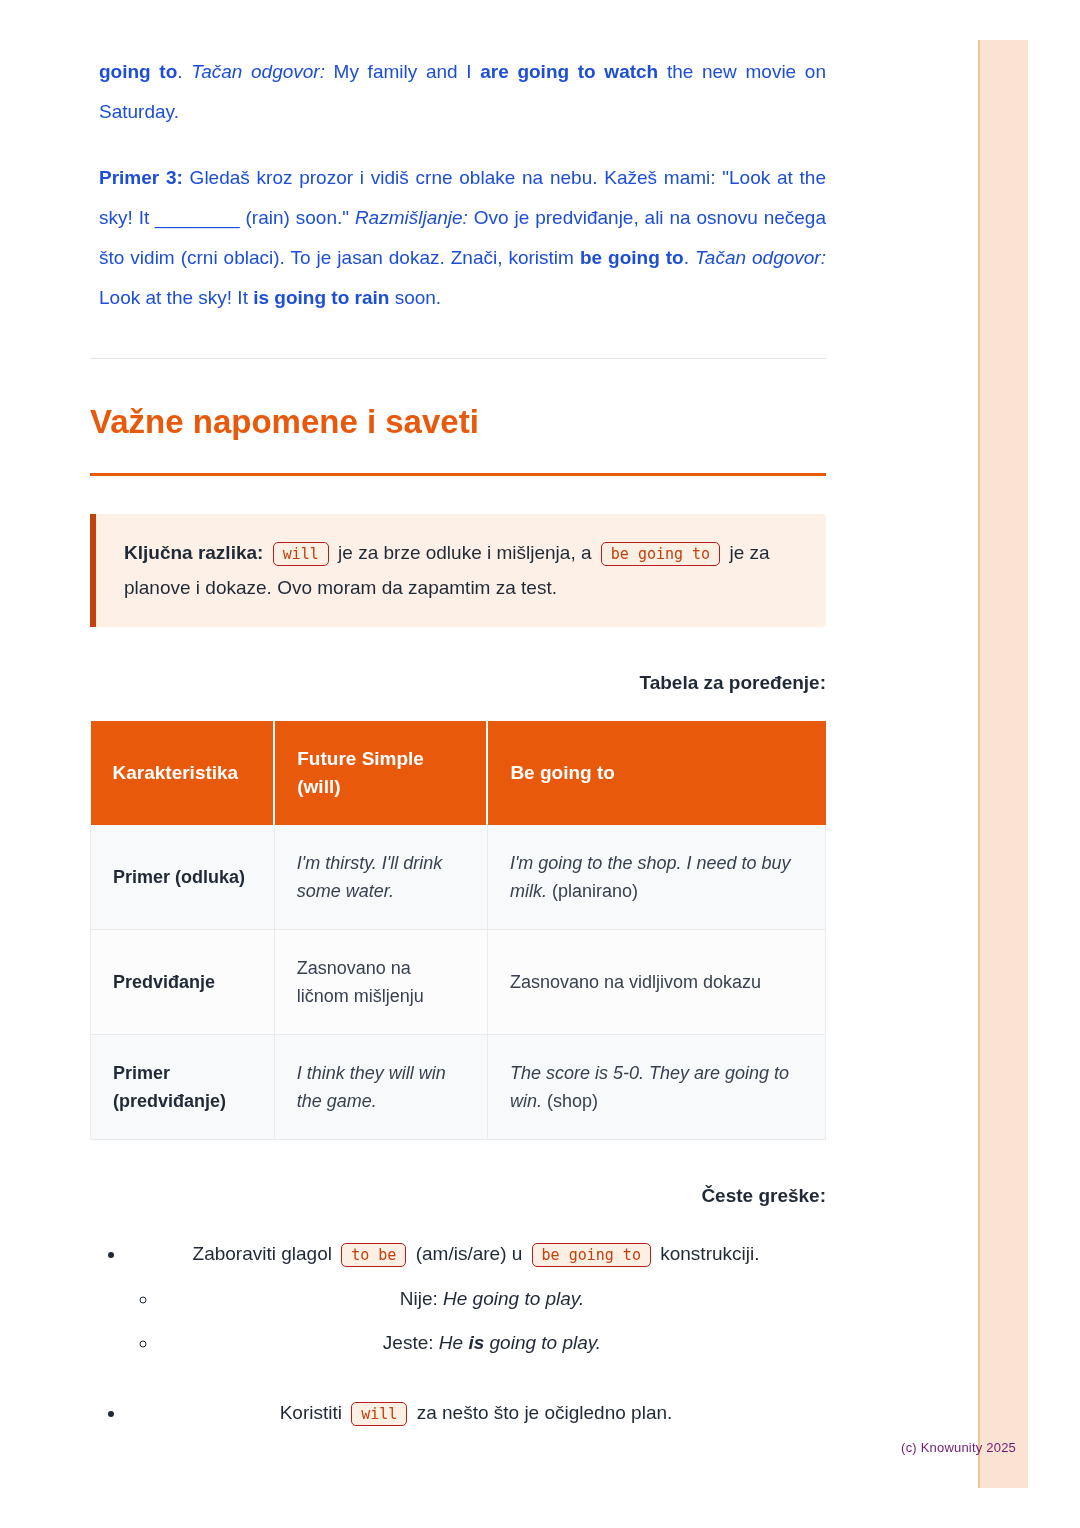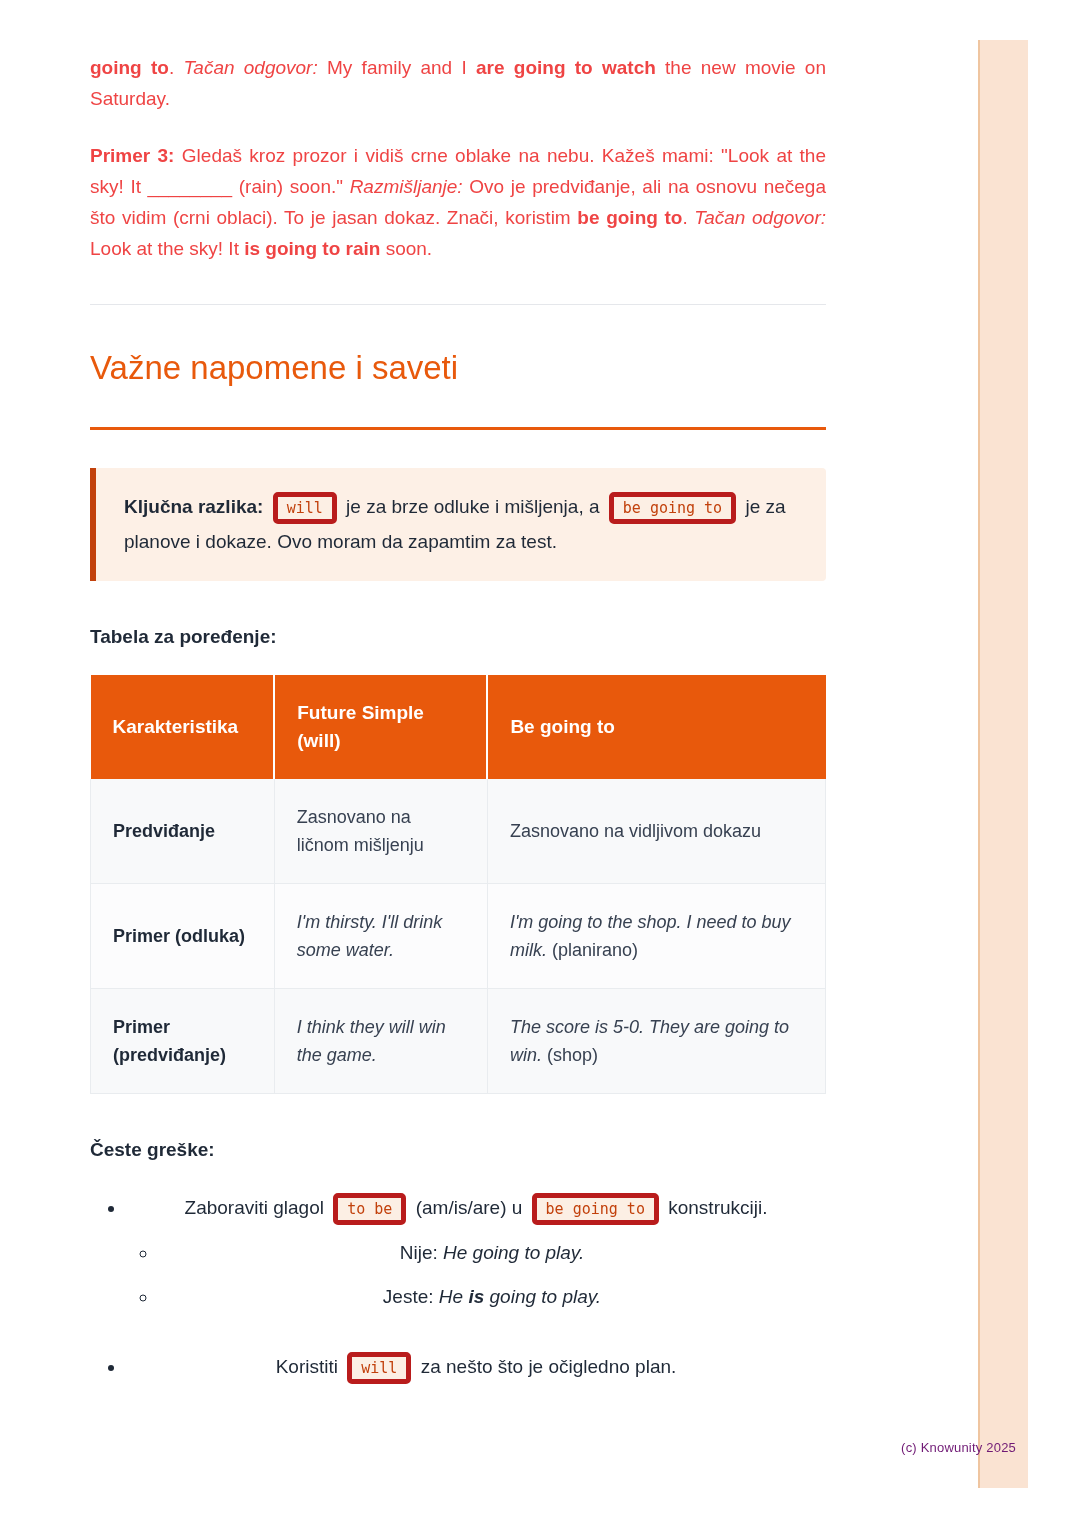--- a/index.html
+++ b/index.html
@@ -19,46 +19,47 @@
   .watermark {
     position: absolute; top: 1440px; right: 64px;
     font-size: 13px; color: #701a75; z-index: 3;
     letter-spacing: 0.2px;
   }
   .content {
     position: absolute; left: 90px; top: 0;
     width: 736px; padding-top: 52px; z-index: 2;
   }
   p.para {
-    font-size: 19px; line-height: 31px;
+    font-size: 19px; line-height: 40px;
     text-align: justify; margin-bottom: 26px;
-    color: #ef4444;
+    color: #1d4ed8;
+    margin-left: 9px;
   }
   hr.divider {
     border: none; border-top: 1px solid #E5E7EB;
     margin-top: 40px;
   }
   h1.heading {
     margin-top: 42px;
-    font-size: 33px; line-height: 42px; font-weight: 400;
+    font-size: 33px; line-height: 42px; font-weight: 700;
     color: var(--accent, #E8590C);
-    padding-bottom: 38px;
+    padding-bottom: 30px;
     border-bottom: 3px solid var(--accent, #E8590C);
   }
   .callout {
     margin-top: 38px;
     background: var(--callout-bg, #FDF0E6);
     border-left: 6px solid var(--callout-border, #C2410C);
     border-radius: 0 4px 4px 0;
     padding: 22px 28px;
   }
   .callout-text { font-size: 19px; line-height: 34px; }
   .label {
     margin-top: 44px;
-    font-size: 19px; line-height: 24px; font-weight: 700;
+    font-size: 19px; line-height: 24px; font-weight: 700; text-align: right;
   }
   table.compare-table {
     margin-top: 26px; width: 100%;
     border-collapse: collapse;
     border-radius: 30px;
   }
   table.compare-table th {
     background: var(--accent, #E8590C); color: #ffffff;
     text-align: left; vertical-align: middle;
     font-size: 19px; font-weight: 700; line-height: 28px;
@@ -91,21 +92,21 @@
   }
   ul.sub-list li + li { margin-top: 12px; }
   .seg-b { font-weight: 700; }
   .seg-i { font-style: italic; }
   .seg-bi { font-weight: 700; font-style: italic; }
   .seg-code {
     font-family: "DejaVu Sans Mono", monospace;
     font-size: 15px;
     color: var(--code-text, #C2410C);
     background: #FCEFE4;
-    border: 5px solid #b91c1c;
+    border: 1px solid #b91c1c;
     border-radius: 5px;
     padding: 2px 9px;
     margin: 0 4px;
     white-space: nowrap;
   }
 </style>
 </head>
 <body>
 
 <div class="side-stripe"></div>
@@ -134,28 +135,28 @@
     <thead>
       <tr id="table-head-row">
           <th>Karakteristika</th>
           <th>Future Simple
 (will)</th>
           <th>Be going to</th>
         </tr>
     </thead>
     <tbody id="table-body">
         <tr>
+          <td><span class="seg">Primer (odluka)</span></td>
+          <td><span class="seg seg-i">I'm thirsty. I'll drink some water.</span></td>
+          <td><span class="seg seg-i">I'm going to the shop. I need to buy milk.</span><span class="seg"> (planirano)</span></td>
+        </tr>
+        <tr>
           <td><span class="seg">Predviđanje</span></td>
           <td><span class="seg">Zasnovano na ličnom mišljenju</span></td>
           <td><span class="seg">Zasnovano na vidljivom dokazu</span></td>
-        </tr>
-        <tr>
-          <td><span class="seg">Primer (odluka)</span></td>
-          <td><span class="seg seg-i">I'm thirsty. I'll drink some water.</span></td>
-          <td><span class="seg seg-i">I'm going to the shop. I need to buy milk.</span><span class="seg"> (planirano)</span></td>
         </tr>
         <tr>
           <td><span class="seg">Primer (predviđanje)</span></td>
           <td><span class="seg seg-i">I think they will win the game.</span></td>
           <td><span class="seg seg-i">The score is 5-0. They are going to win.</span><span class="seg"> (shop)</span></td>
         </tr>
       </tbody>
   </table>
 
   <p class="label">Česte greške:</p>

